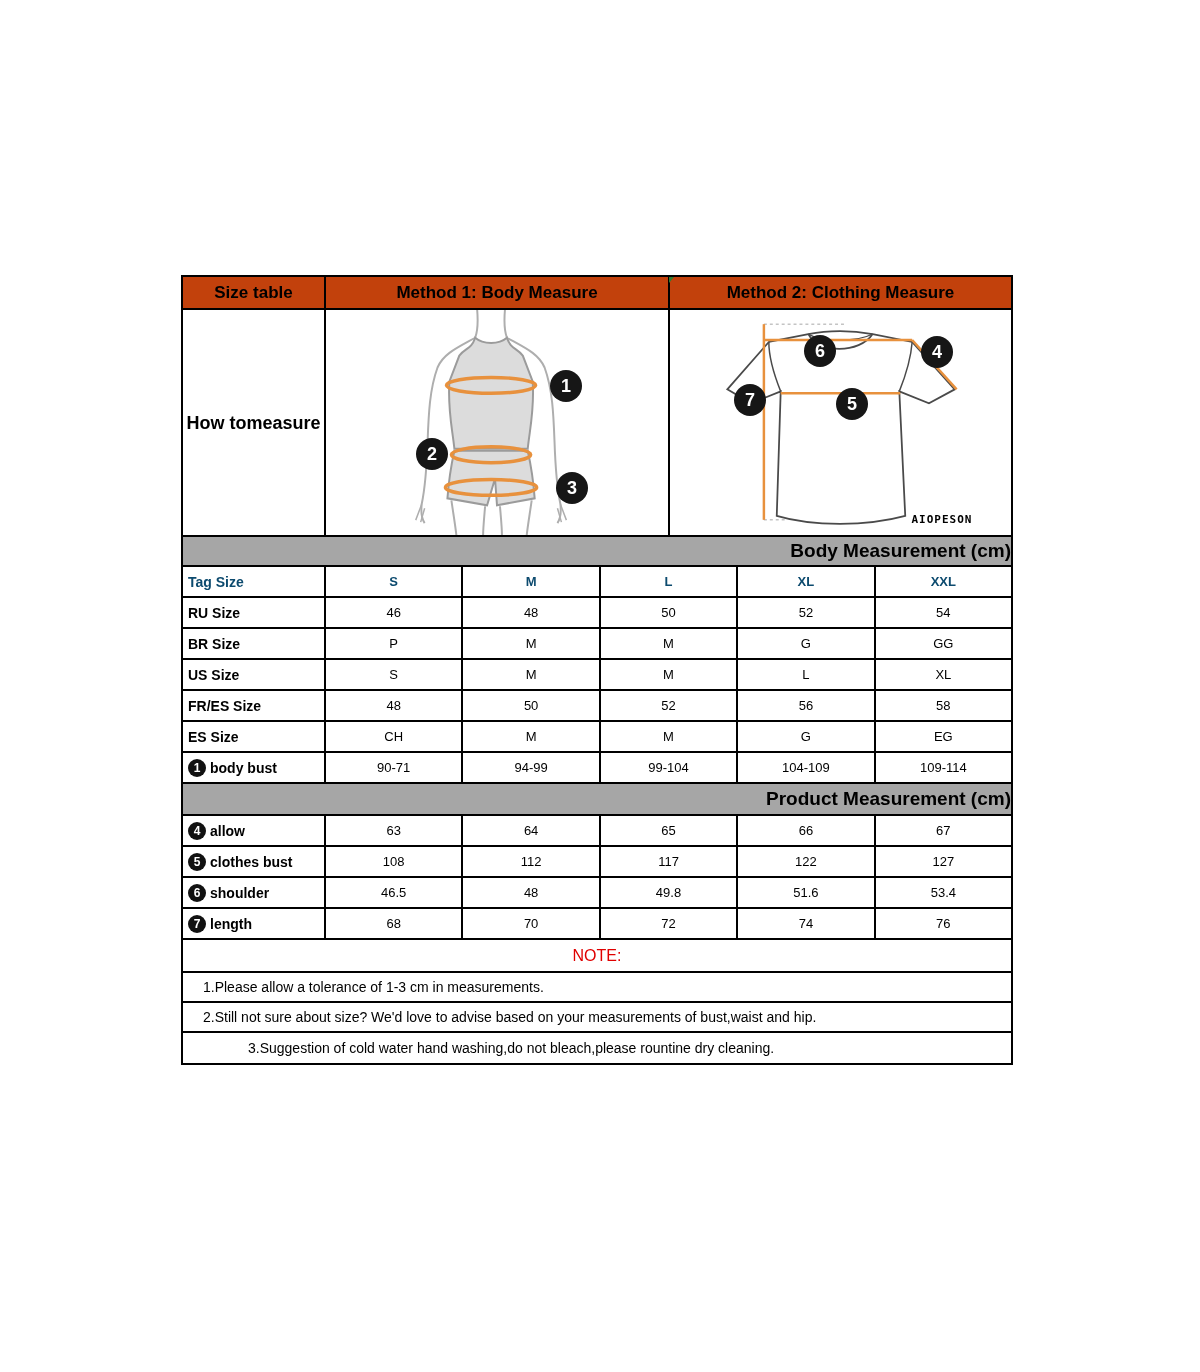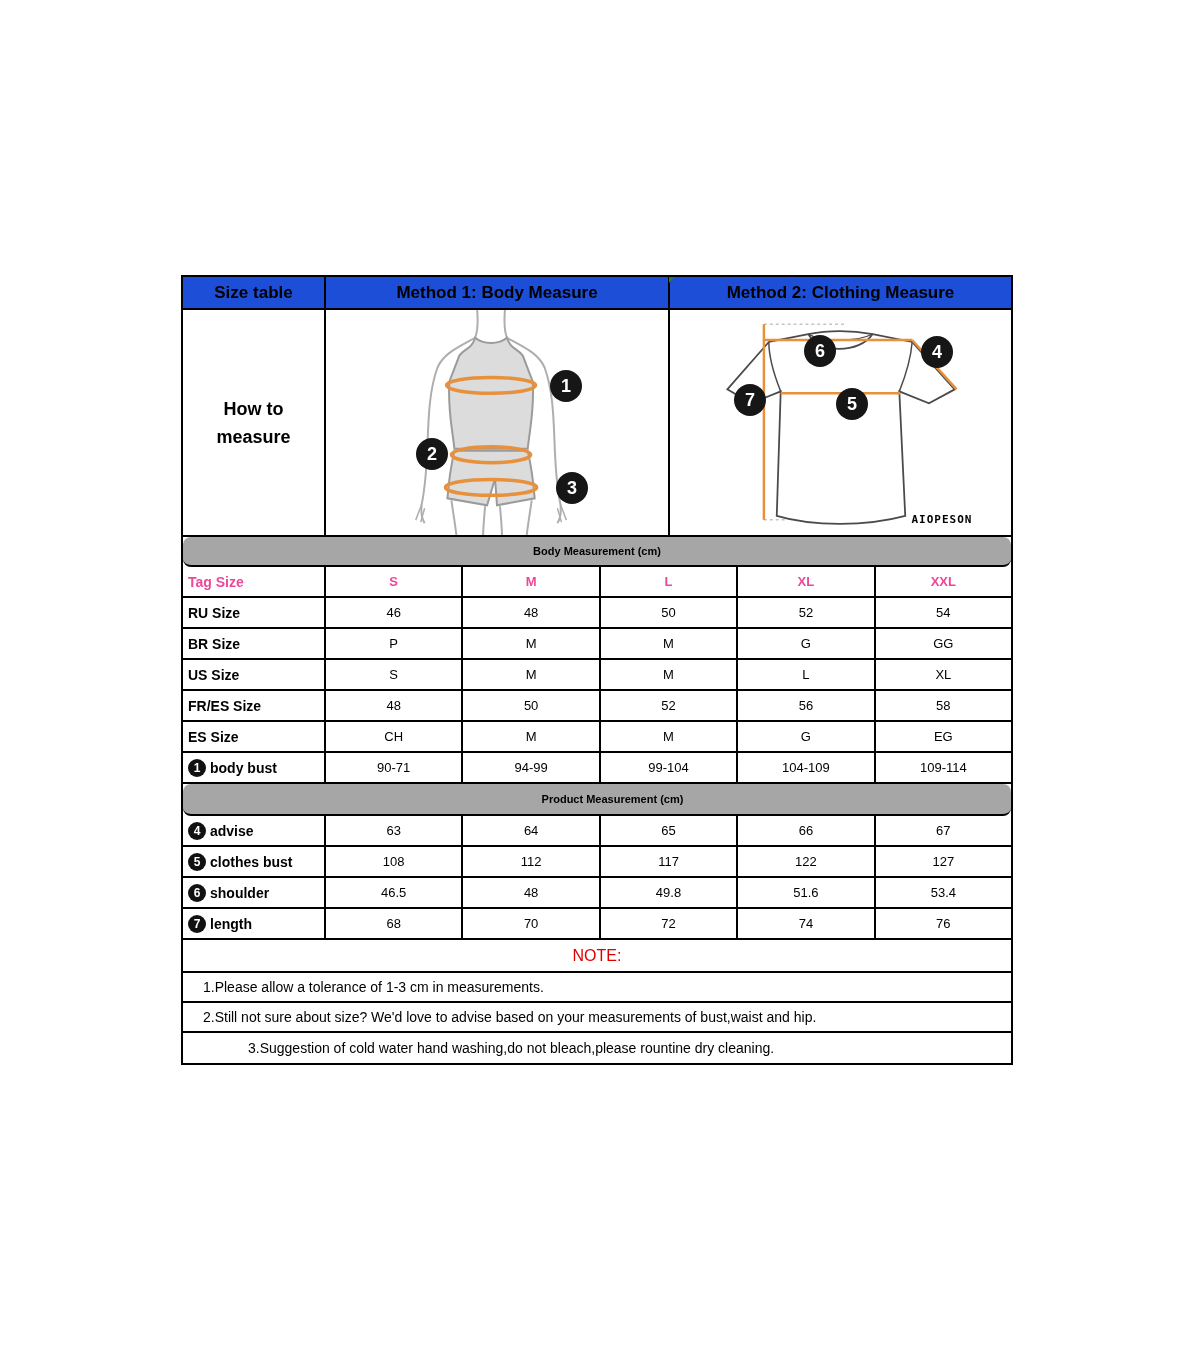--- a/index.html
+++ b/index.html
@@ -5,48 +5,48 @@
   html,body{margin:0;padding:0;background:#ffffff;}
   .page{position:relative;width:1200px;height:1372px;background:#ffffff;overflow:hidden;
         font-family:"Liberation Sans","DejaVu Sans",sans-serif;color:#000;}
   .sheet{position:absolute;left:181px;top:275px;width:832px;border:2px solid #000;background:#fff;box-sizing:border-box;}
   .row{display:flex;border-bottom:2px solid #000;box-sizing:border-box;}
   .row:last-child{border-bottom:none;margin-left:45px;}
   .cell{box-sizing:border-box;border-right:2px solid #000;display:flex;align-items:center;}
   .cell:last-child{border-right:none;}
 
   
-  .hdr{height:33px;background:#1d4ed8;}
+  .hdr{height:33px;background:#c2410c;}
   .hdr .cell{justify-content:center;font-weight:bold;font-size:17px;}
   .c-label{width:143px;flex:none;}
   .c-m1{width:344px;flex:none;position:relative;}
   .c-m2{flex:1;position:relative;}
   .corner-mark{position:absolute;left:-1px;top:0;width:0;height:0;
     border-left:5px solid #2e7d32;border-bottom:6px solid transparent;}
 
   
   .illus{height:227px;}
-  .how-to{flex-direction:column;justify-content:center;font-weight:bold;font-size:18px;line-height:28px;}
+  .how-to{flex-direction:row;justify-content:center;font-weight:bold;font-size:18px;line-height:28px;}
   .illus-cell{position:relative;padding:0;align-items:stretch;background:#fff;}
   .illus-cell svg{display:block;width:100%;height:100%;}
   .marker{position:absolute;width:32px;height:32px;border-radius:50%;background:#161616;color:#fff;
     font-weight:bold;font-size:18px;display:flex;align-items:center;justify-content:center;}
   .brand{position:absolute;left:224px;top:203px;width:96px;text-align:center;
     font-family:"DejaVu Sans Mono","Liberation Mono",monospace;font-weight:bold;font-size:11px;letter-spacing:1px;}
 
   
-  .band{height:30px;background:#a6a6a6;justify-content:center;align-items:center;
-        font-weight:bold;font-size:11px;display:flex;border-radius:8px;}
+  .band{height:30px;background:#a6a6a6;justify-content:flex-end;align-items:center;
+        font-weight:bold;font-size:19px;display:flex;}
   .band2{height:32px;padding-left:31px;}
 
   
   .data{height:31px;}
   .data .lbl{width:143px;flex:none;font-weight:bold;font-size:14px;padding-left:5px;}
   .data .val{flex:1;justify-content:center;font-size:13px;}
-  .tag-row .lbl,.tag-row .val{color:#ec4899;font-weight:bold;}
+  .tag-row .lbl,.tag-row .val{color:#0c4a6e;font-weight:bold;}
   .mk{display:inline-flex;width:18px;height:18px;border-radius:50%;background:#111;color:#fff;
       font-size:12px;font-weight:bold;align-items:center;justify-content:center;margin-right:4px;flex:none;}
 
   
   .note-hdr{height:33px;display:flex;align-items:center;justify-content:center;
             color:#e00000;font-size:16px;}
   .note-item{height:30px;display:flex;align-items:center;font-size:14px;padding-left:20px;}
 </style>
 </head>
 <body>
@@ -184,21 +184,21 @@
       <div class="cell val">109-114</div>
     </div>
 
     <div class="row band band2">
       <span>Product Measurement (cm)</span>
     </div>
 
     <div class="row data">
       <div class="cell lbl">
         <span class="mk">4</span>
-        <span>advise</span>
+        <span>allow</span>
       </div>
       <div class="cell val">63</div>
       <div class="cell val">64</div>
       <div class="cell val">65</div>
       <div class="cell val">66</div>
       <div class="cell val">67</div>
     </div>
     <div class="row data">
       <div class="cell lbl">
         <span class="mk">5</span>

